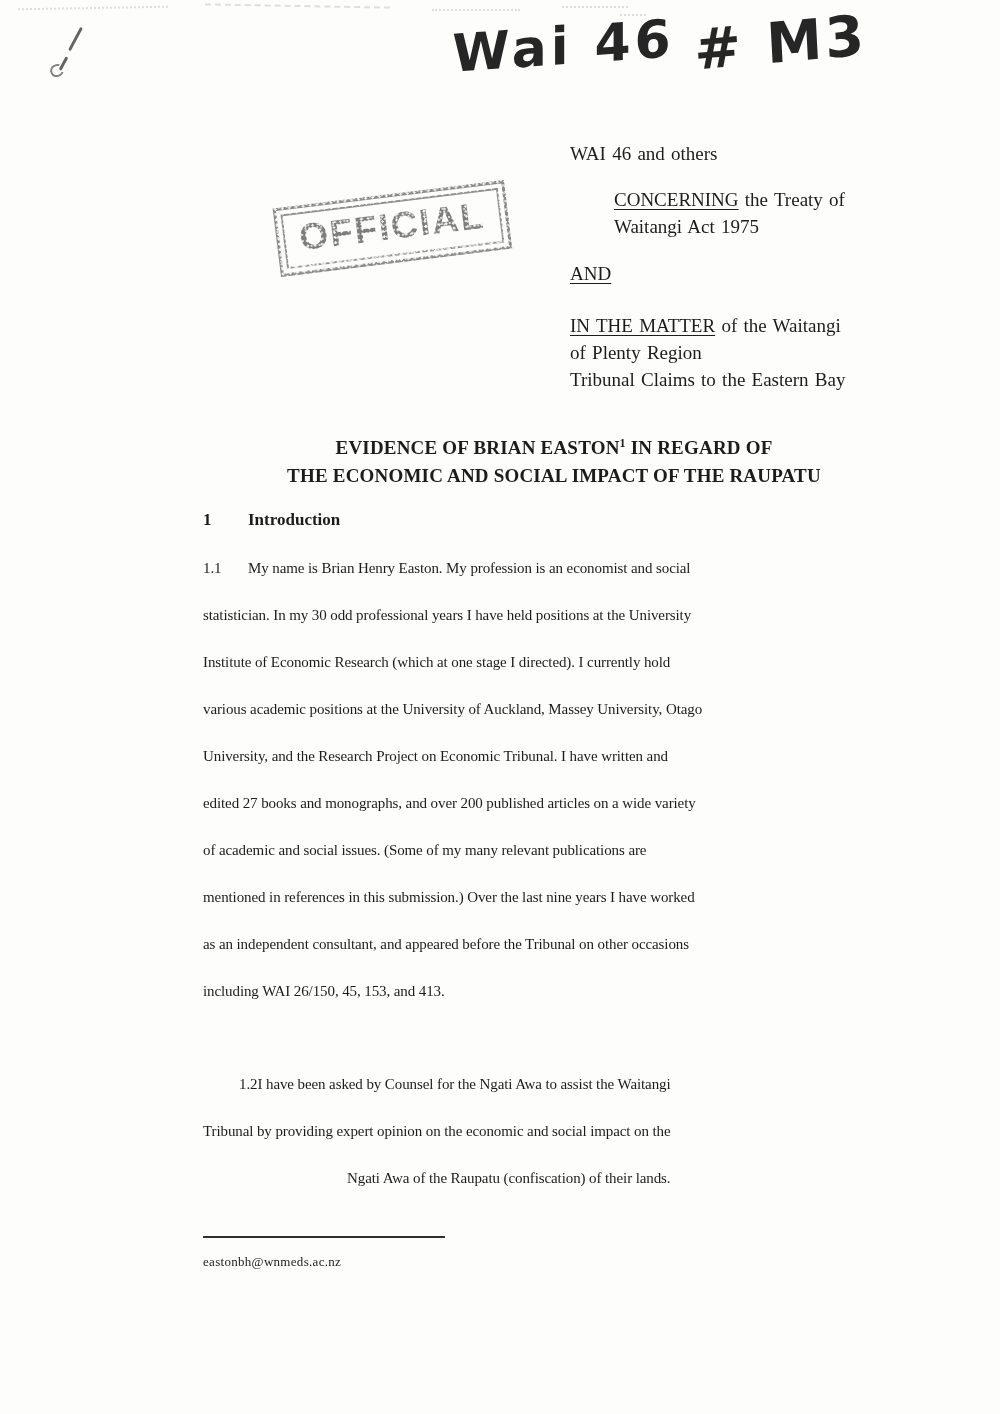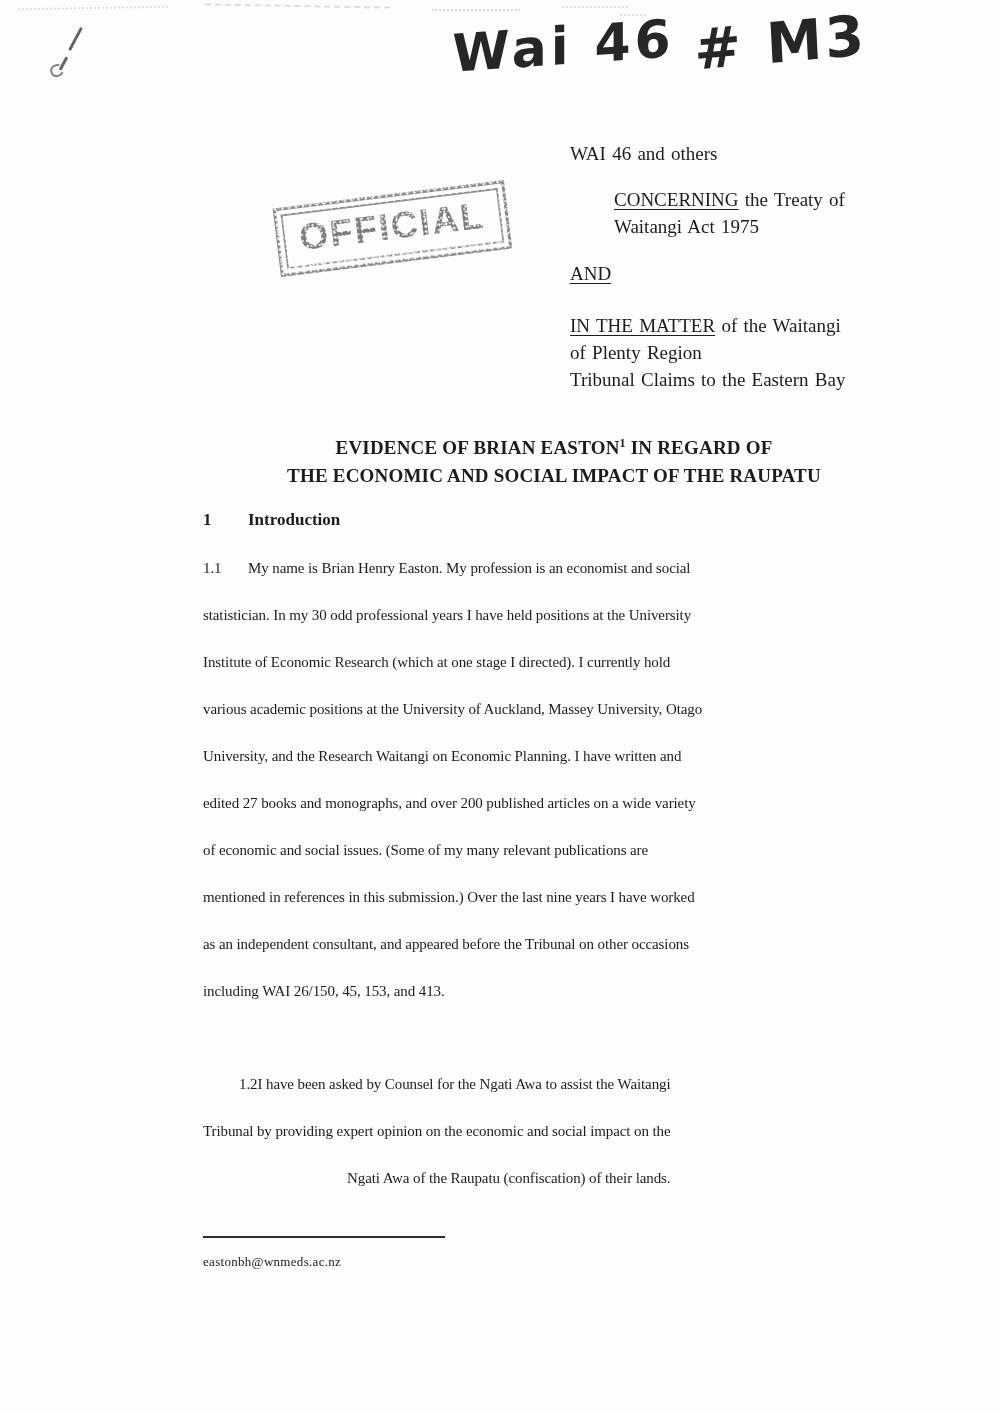--- a/index.html
+++ b/index.html
@@ -113,23 +113,23 @@
 
   <div class="sec">
     <span class="pnum">1</span><span>Introduction</span>
   </div>
 
   <div class="para p11">
     <div class="line"><span class="pnum">1.1</span><span>My name is Brian Henry Easton. My profession is an economist and social</span></div>
     <div class="line">statistician. In my 30 odd professional years I have held positions at the University</div>
     <div class="line">Institute of Economic Research (which at one stage I directed). I currently hold</div>
     <div class="line">various academic positions at the University of Auckland, Massey University, Otago</div>
-    <div class="line">University, and the Research Waitangi on Economic Planning. I have written and</div>
+    <div class="line">University, and the Research Project on Economic Tribunal. I have written and</div>
     <div class="line">edited 27 books and monographs, and over 200 published articles on a wide variety</div>
-    <div class="line">of economic and social issues. (Some of my many relevant publications are</div>
+    <div class="line">of academic and social issues. (Some of my many relevant publications are</div>
     <div class="line">mentioned in references in this submission.) Over the last nine years I have worked</div>
     <div class="line">as an independent consultant, and appeared before the Tribunal on other occasions</div>
     <div class="line">including WAI 26/150, 45, 153, and 413.</div>
   </div>
 
   <div class="para p12">
     <div class="line"><span class="pnum">1.2</span><span>I have been asked by Counsel for the Ngati Awa to assist the Waitangi</span></div>
     <div class="line">Tribunal by providing expert opinion on the economic and social impact on the</div>
     <div class="line">Ngati Awa of the Raupatu (confiscation) of their lands.</div>
   </div>

